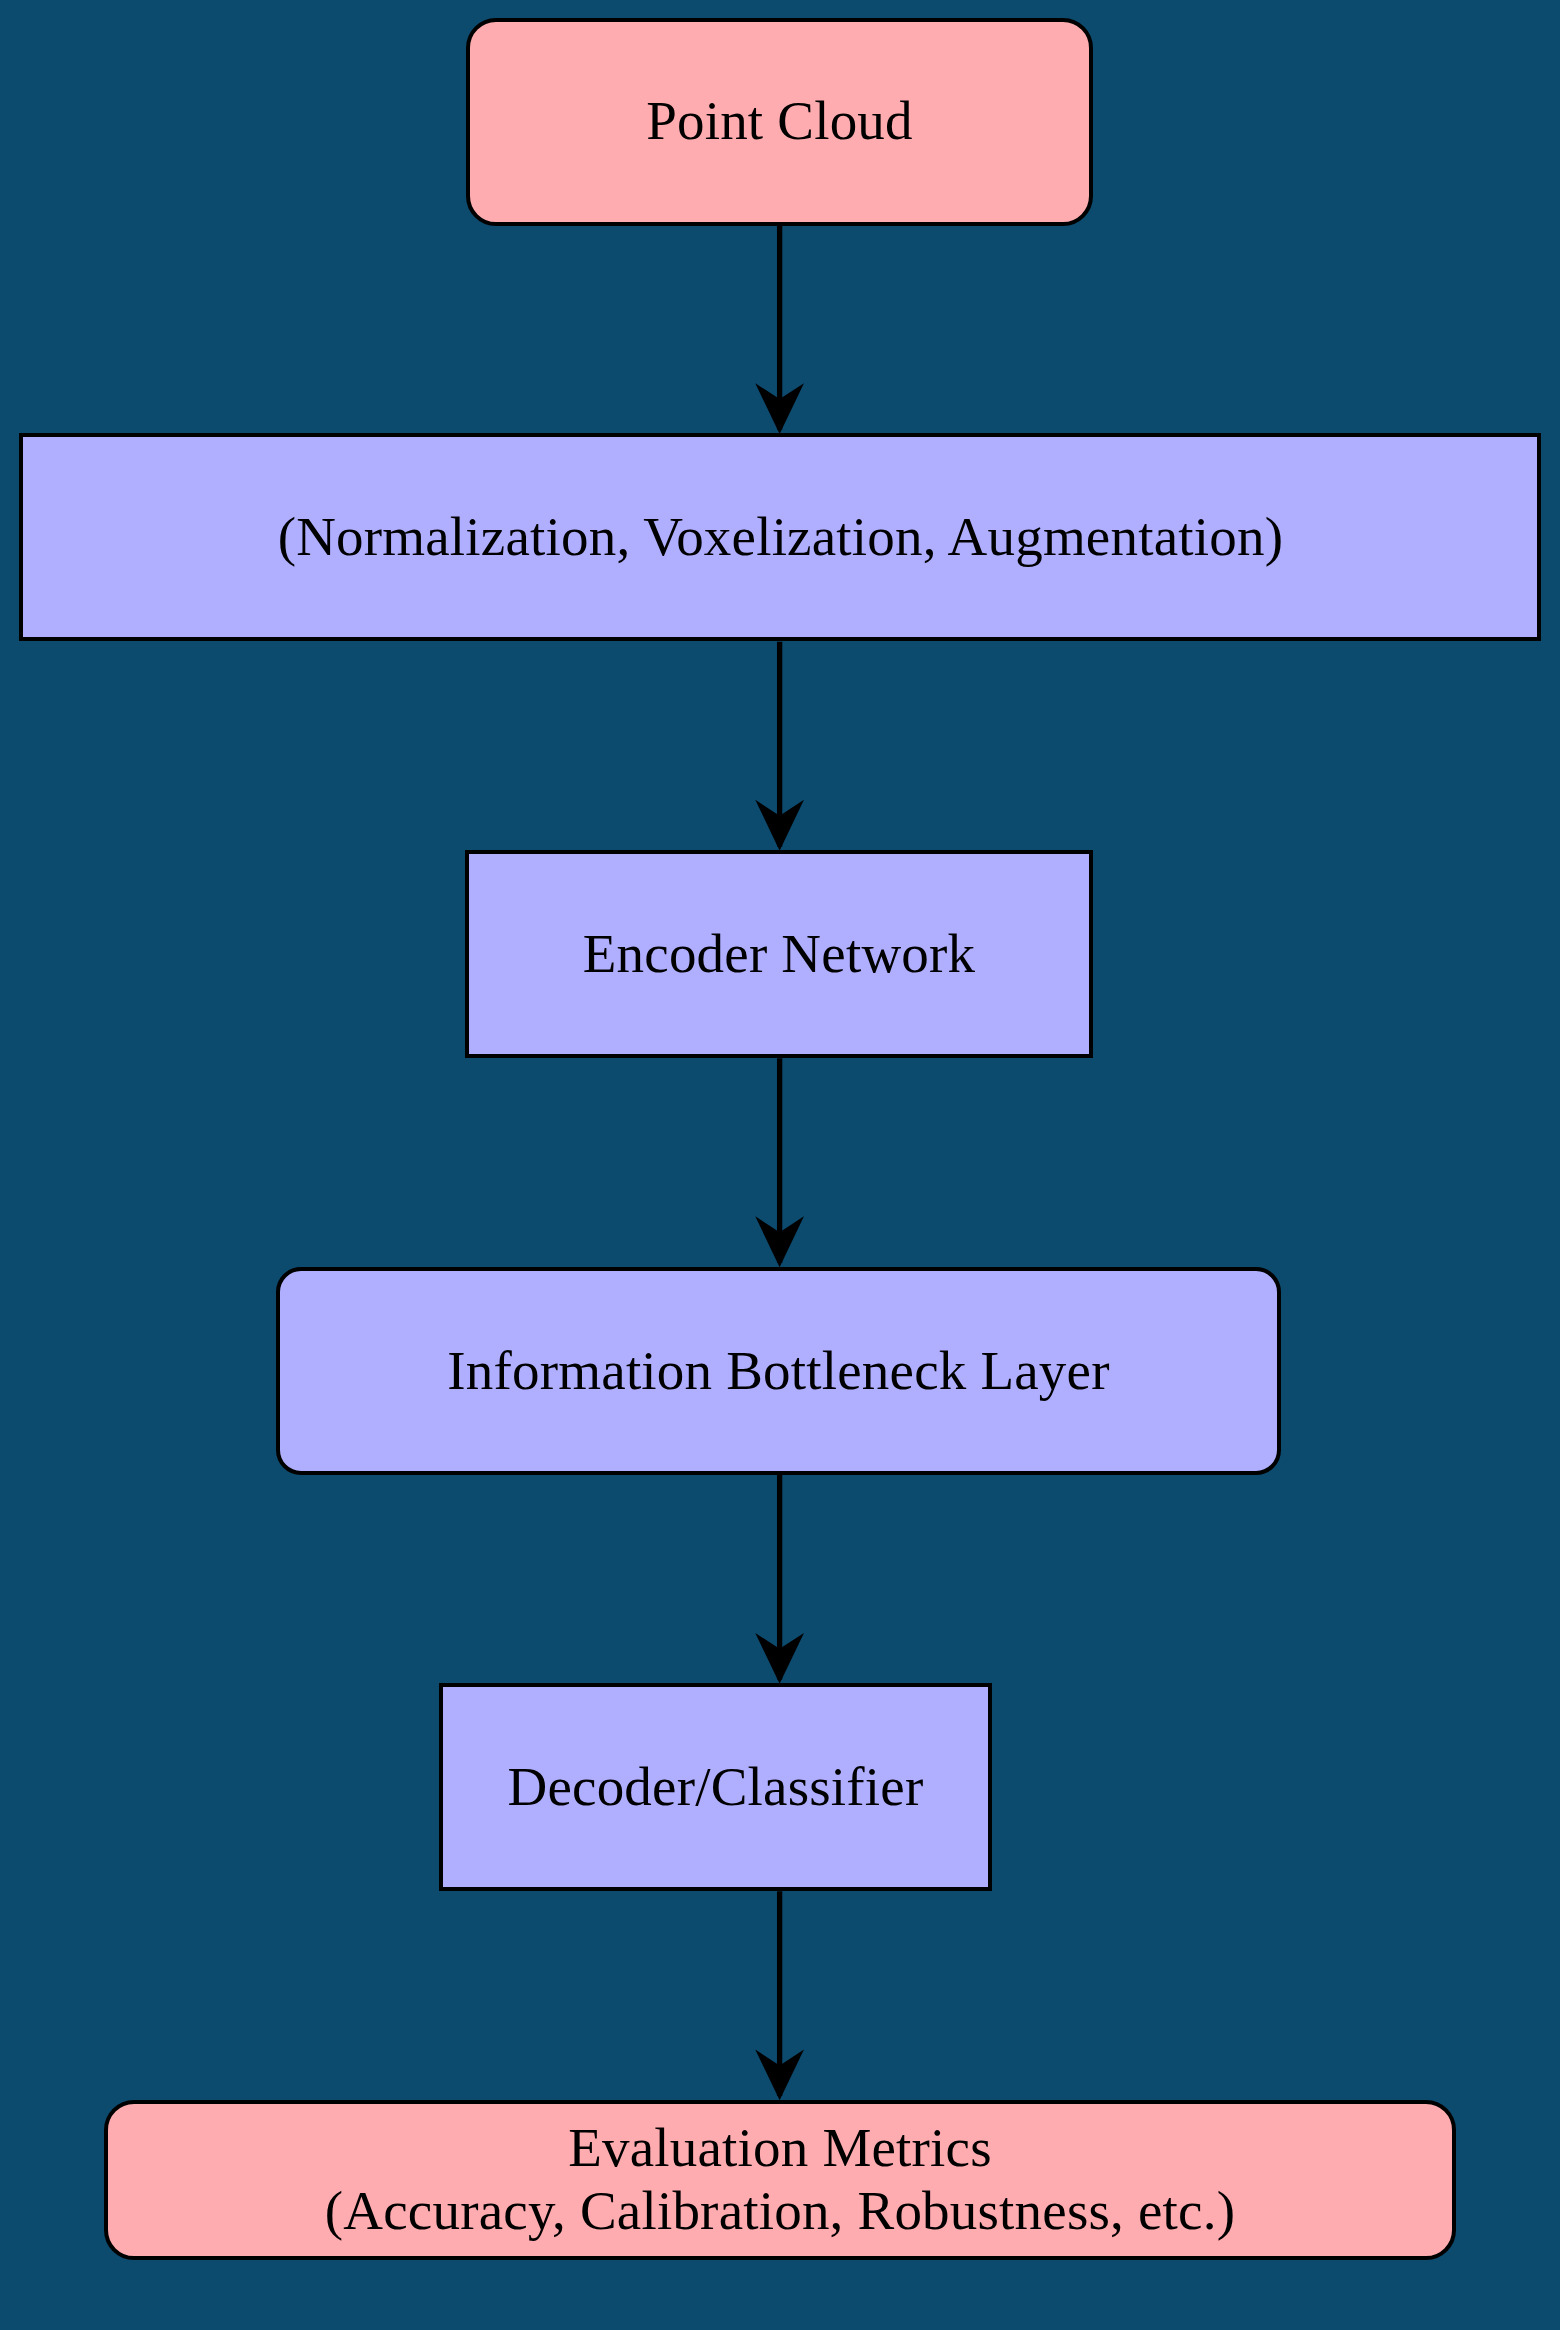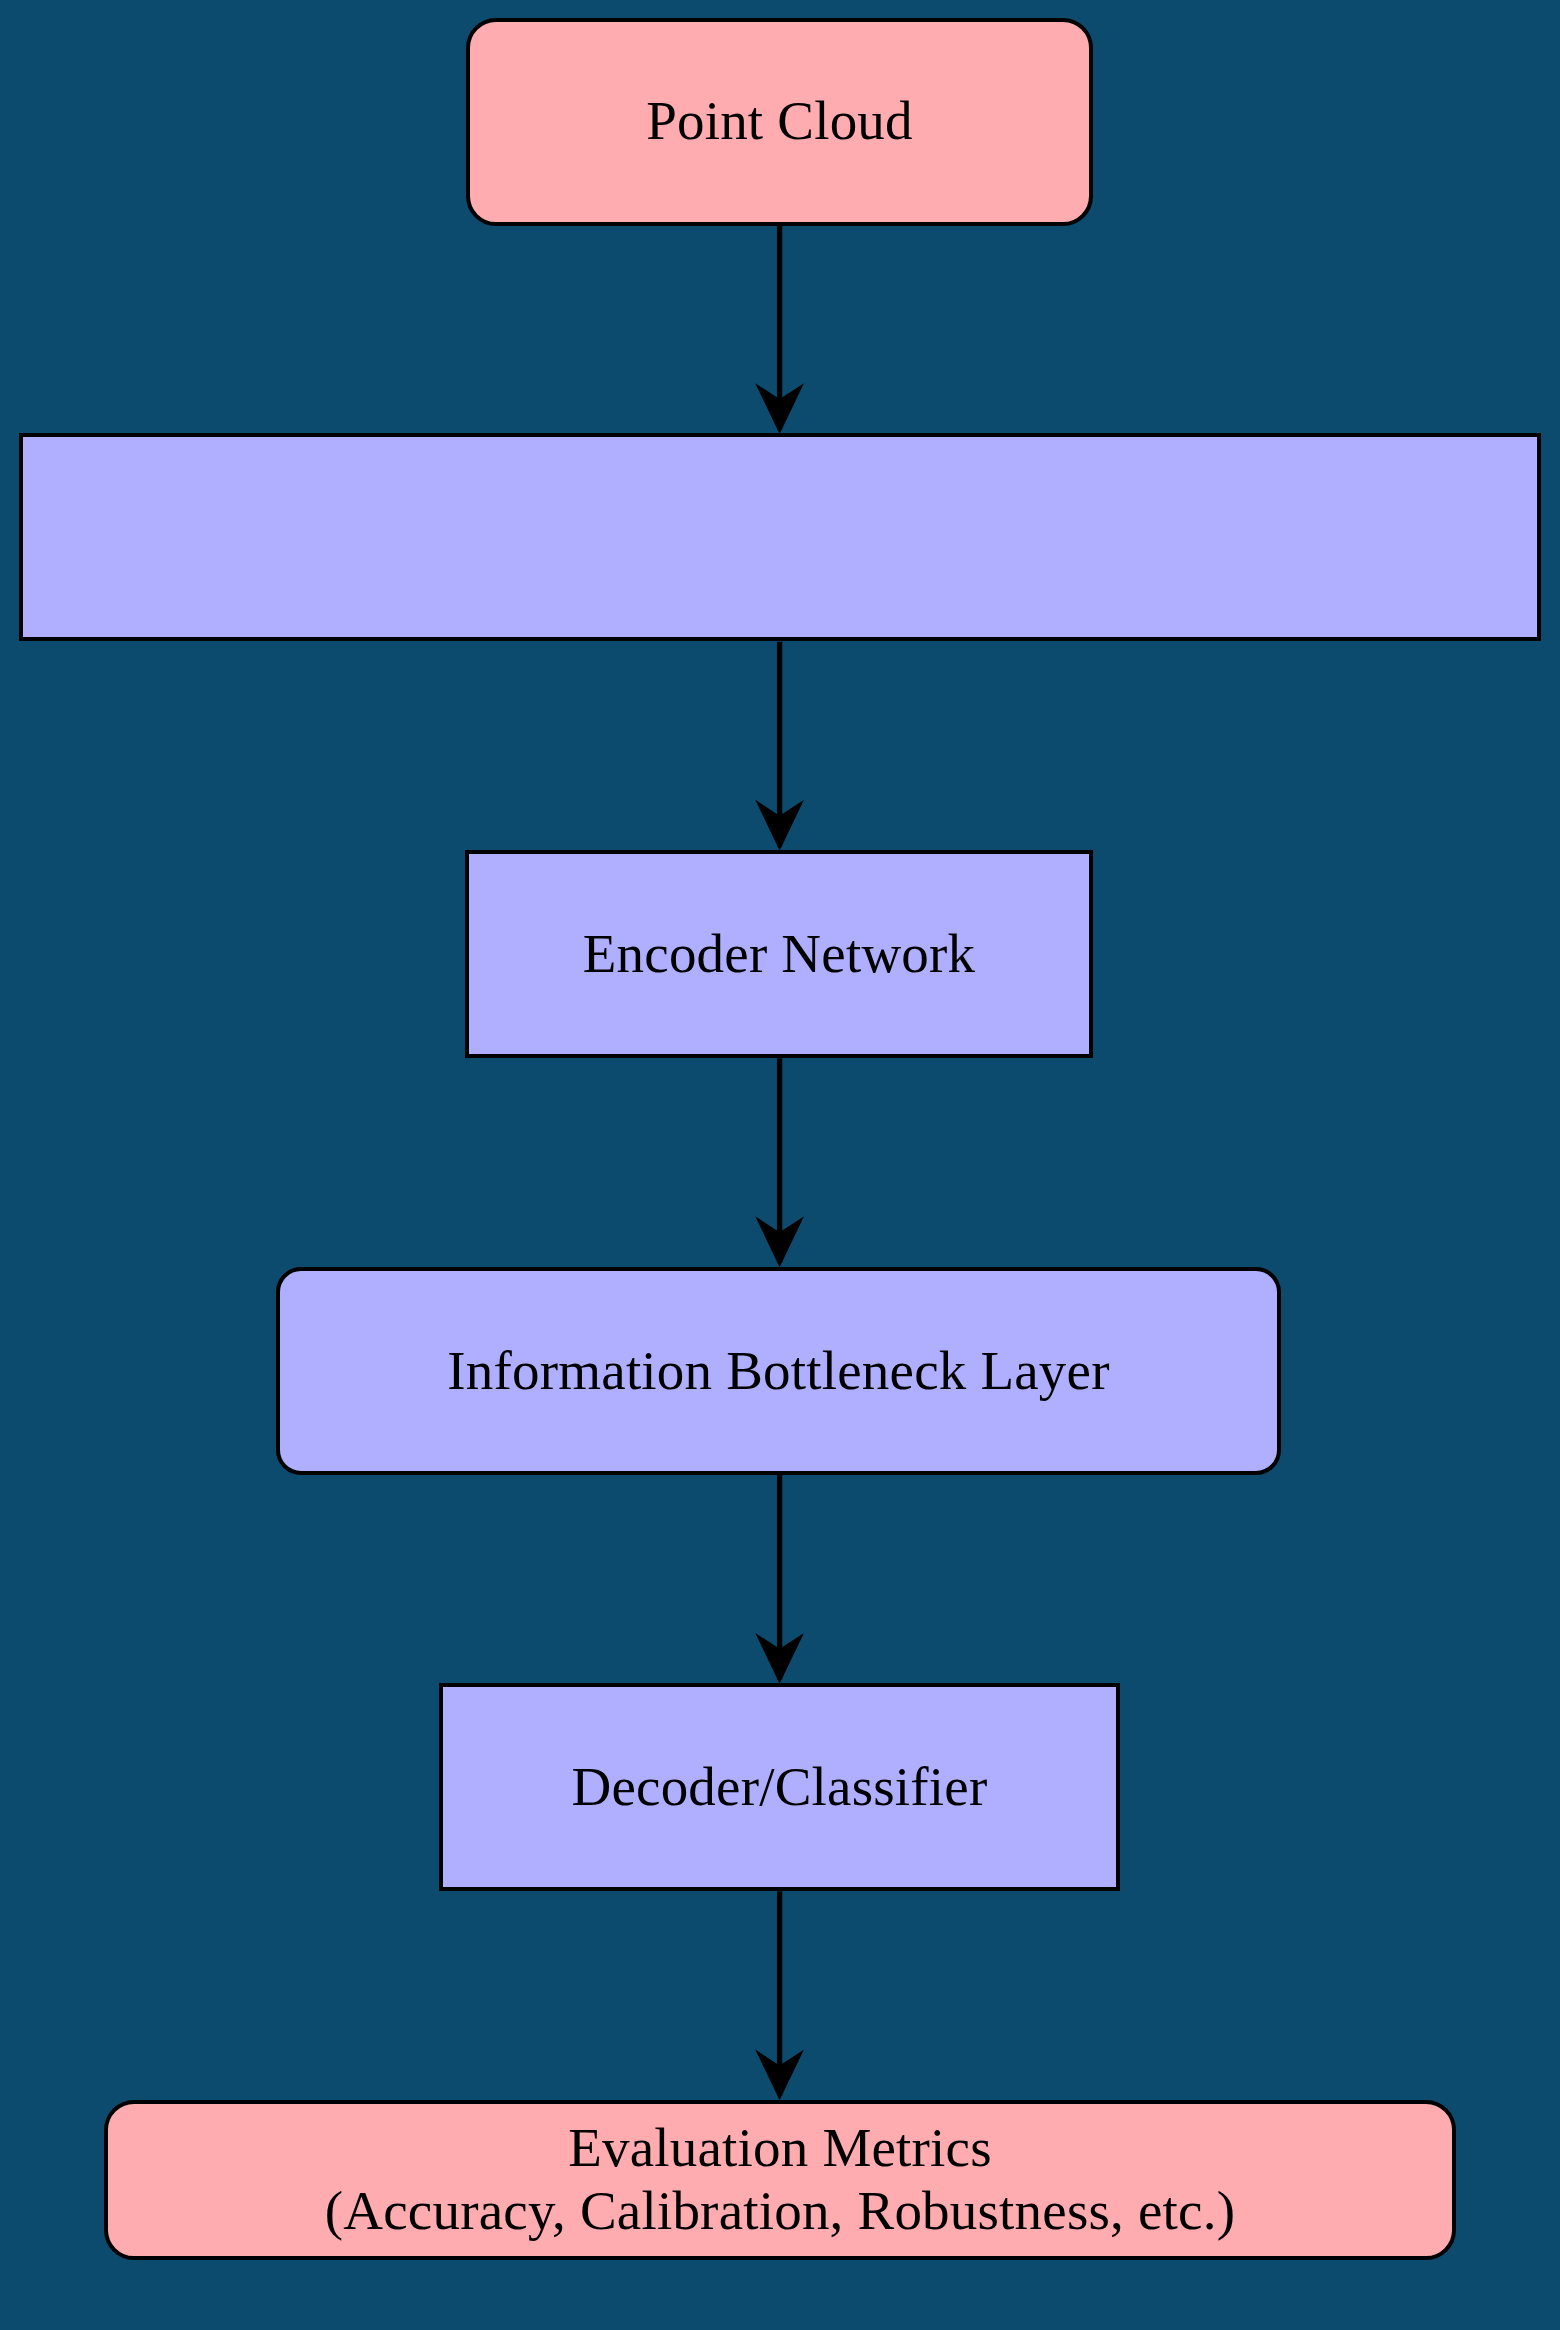--- a/index.html
+++ b/index.html
@@ -67,28 +67,29 @@
         <line x1="883" y1="1671" x2="883" y2="1903" stroke="#000000" stroke-width="6" marker-end="url(#stealth-arrow)"></line>
         <line x1="883" y1="2143" x2="883" y2="2375" stroke="#000000" stroke-width="6" marker-end="url(#stealth-arrow)"></line>
       </g>
   </svg>
 
   <div id="node-layer">
       <div class="node terminal" style="left: 466px; top: 17.7px; width: 627px; height: 208px; background: rgb(255, 172, 176); border-color: rgb(0, 0, 0);">
         <span class="line">Point Cloud</span>
       </div>
       <div class="node" style="left: 19.4px; top: 433px; width: 1522px; height: 208px; background: rgb(176, 175, 255); border-color: rgb(0, 0, 0);">
+        <span class="line">(Normalization, Voxelization, Augmentation)</span>
       </div>
       <div class="node" style="left: 465px; top: 850px; width: 628px; height: 208px; background: rgb(176, 175, 255); border-color: rgb(0, 0, 0);">
         <span class="line">Encoder Network</span>
       </div>
       <div class="node" style="left: 276px; top: 1267px; width: 1005px; height: 208px; background: rgb(176, 175, 255); border-color: rgb(0, 0, 0); border-radius: 25px;">
         <span class="line">Information Bottleneck Layer</span>
       </div>
-      <div class="node" style="left: 439px; top: 1683px; width: 681px; height: 208px; background: rgb(176, 175, 255); border-color: rgb(0, 0, 0);">
+      <div class="node" style="left: 439px; top: 1683px; width: 553px; height: 208px; background: rgb(176, 175, 255); border-color: rgb(0, 0, 0);">
         <span class="line">Decoder/Classifier</span>
       </div>
       <div class="node terminal" style="left: 104px; top: 2100px; width: 1352px; height: 160px; background: rgb(255, 172, 176); border-color: rgb(0, 0, 0);">
         <span class="line">Evaluation Metrics</span>
         <span class="line">(Accuracy, Calibration, Robustness, etc.)</span>
       </div>
     </div>
 
 </div>
 

